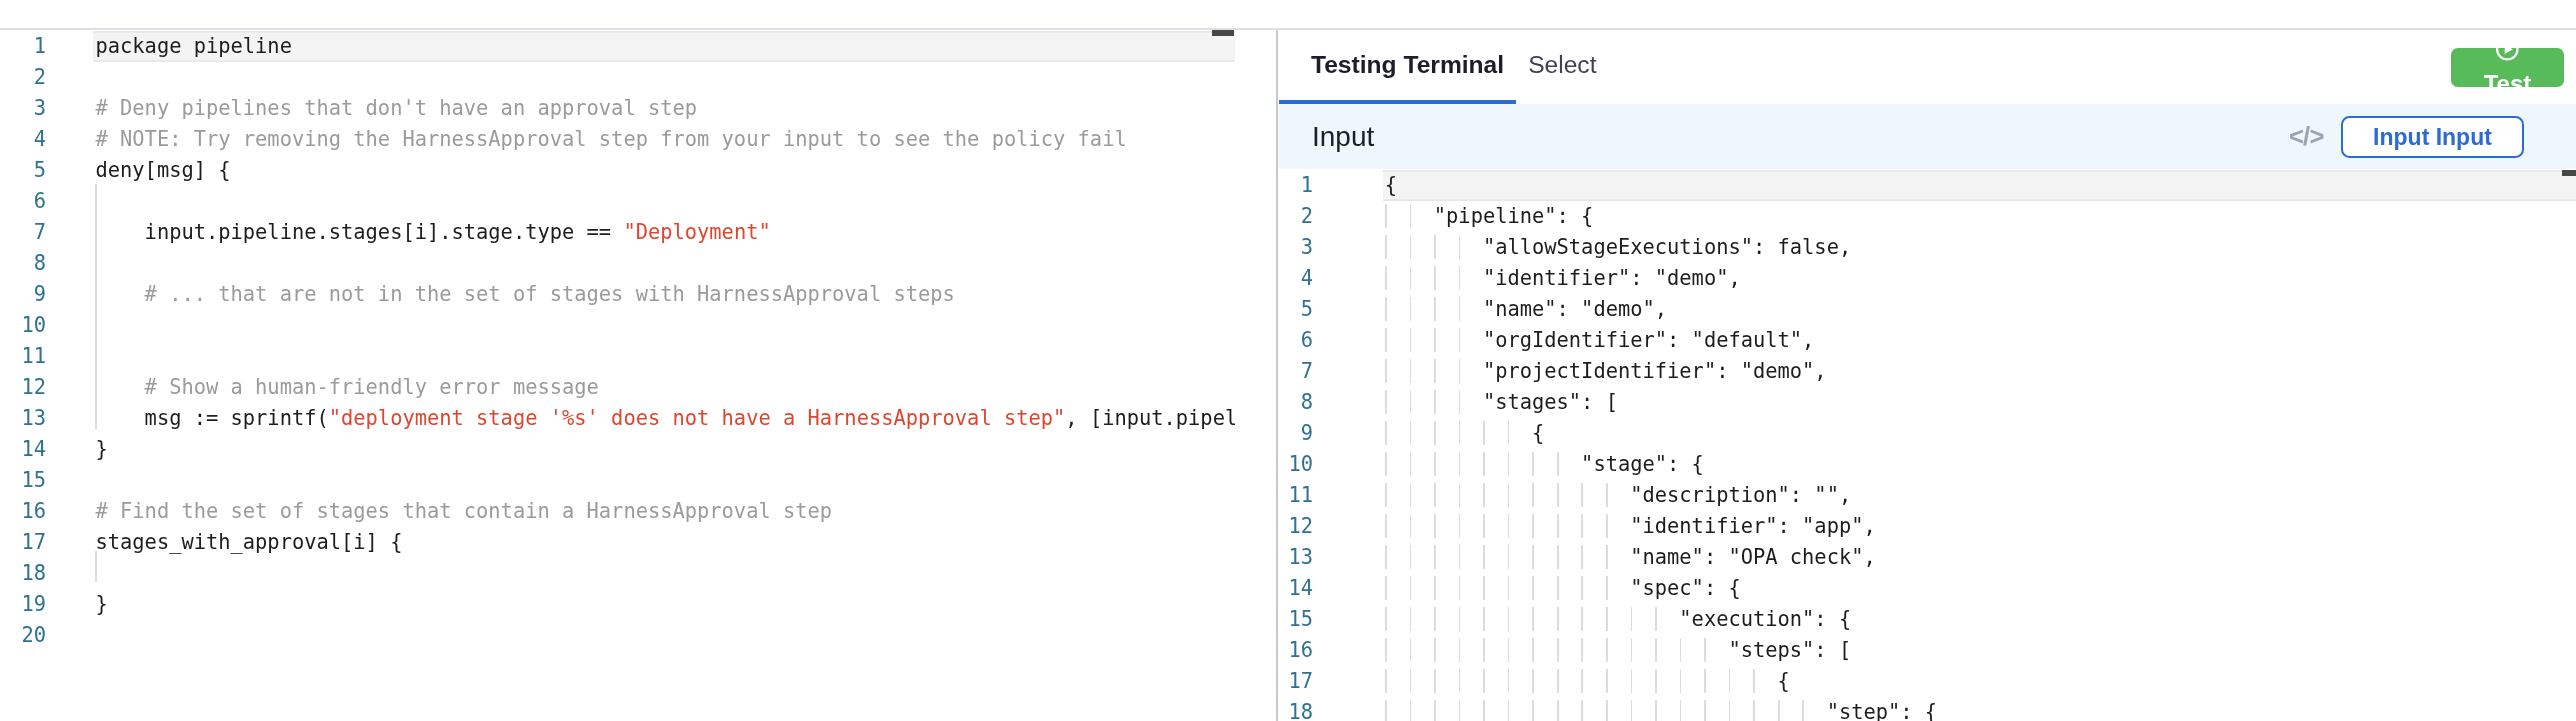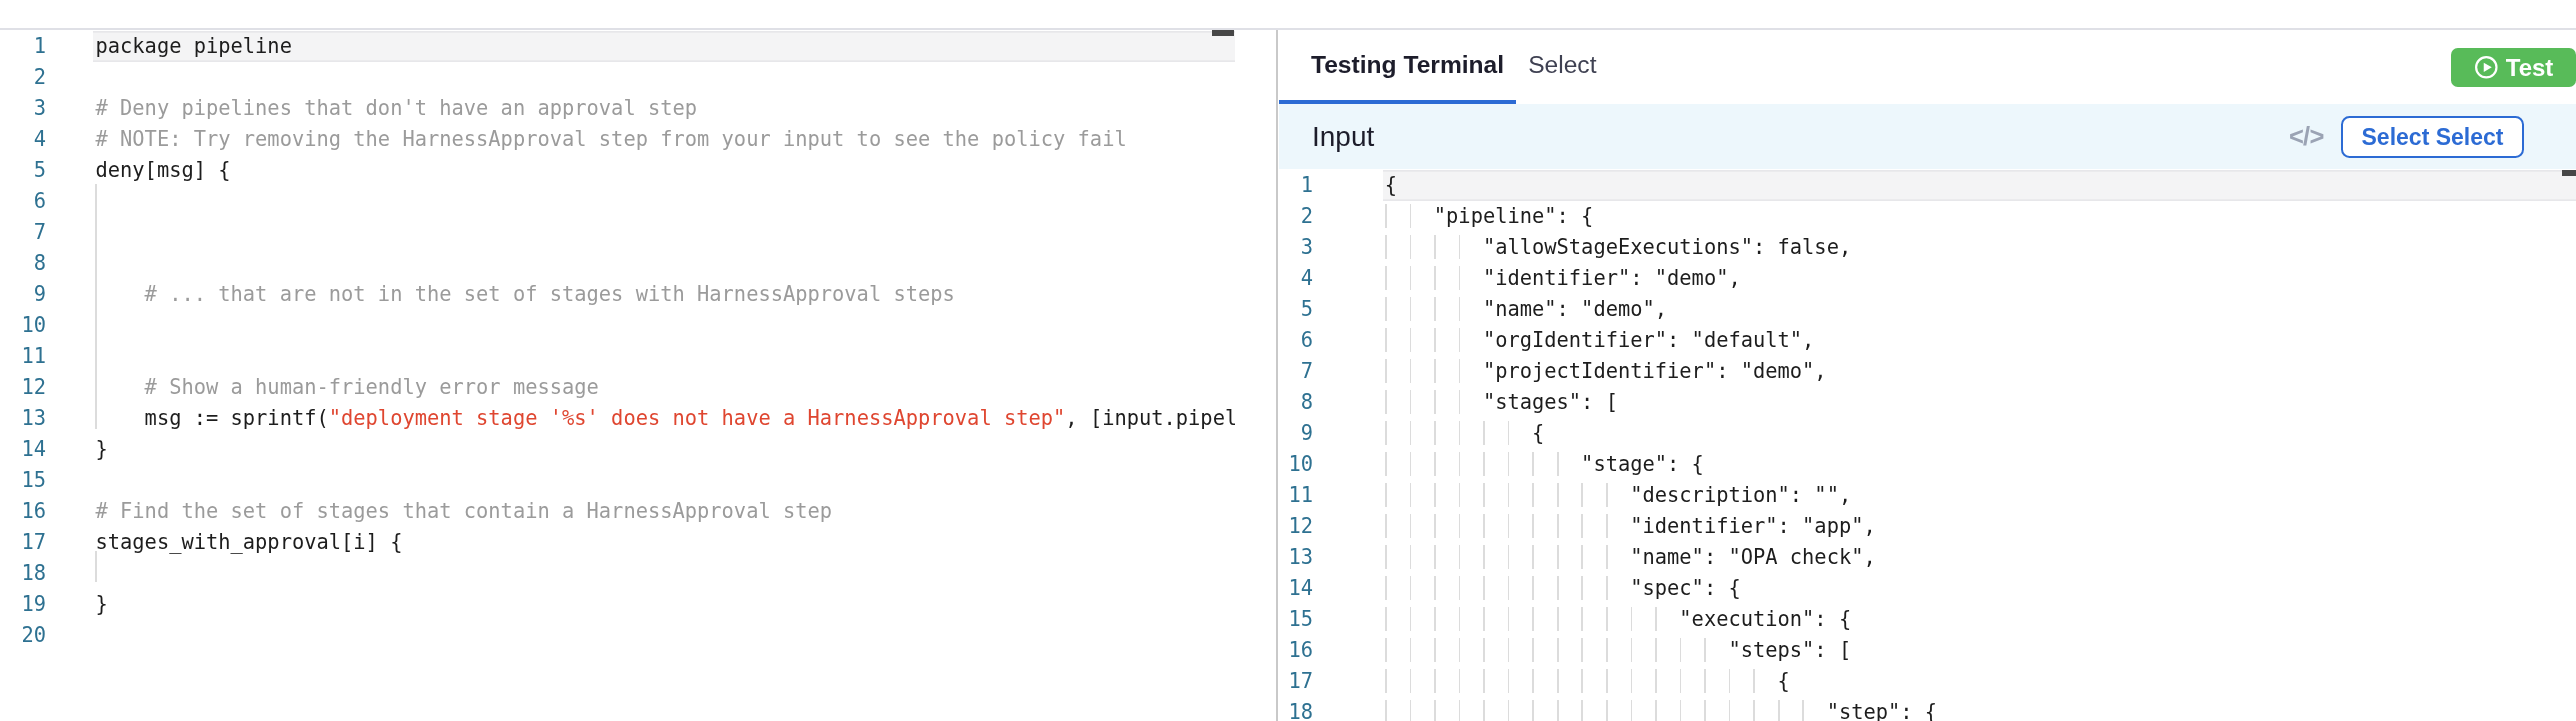--- a/index.html
+++ b/index.html
@@ -32,23 +32,23 @@
   .vguide{position:absolute;width:1.7px;background:var(--guide);left:95px;}
   .dash{position:absolute;background:#474747;}
   #left-dash{left:1212px;top:30px;width:22px;height:6px;}
   #right-dash{left:2562px;top:170px;width:13.6px;height:6px;}
 
   
   .tabs{position:absolute;left:1279px;top:30px;height:75px;display:flex;}
   .tab{display:flex;align-items:center;padding:0 12px;box-sizing:border-box;height:100%;
        font-size:24.6px;color:#3f4152;border-bottom:5.1px solid transparent;cursor:pointer;}
   .tab.active{font-weight:700;color:#1d1d2b;border-bottom-color:var(--blue);padding-left:32px;}
-  .test-btn{position:absolute;left:2451px;top:48px;width:125px;height:39px;border-radius:6.8px;
+  .test-btn{position:absolute;left:2451px;top:48px;width:113px;height:39px;border-radius:6.8px;
        background:var(--green);color:#fff;display:flex;align-items:center;justify-content:center;
-       gap:7.6px;font-size:24px;font-weight:700;cursor:pointer;}
+       gap:7.6px;font-size:24px;font-weight:700;cursor:pointer;flex-direction:column;}
   .input-bar{position:absolute;left:1279px;top:104px;width:1297px;height:65px;background:var(--inputbg);}
   .input-label{position:absolute;left:33px;top:0;line-height:65px;font-size:28px;font-weight:500;color:#1d1d2b;}
   .code-icon{position:absolute;left:1010px;top:0;line-height:65px;font-size:25.5px;font-weight:700;
        color:#9ba3b4;letter-spacing:-0.8px;cursor:pointer;}
   .select-input-btn{position:absolute;left:1062px;top:12px;width:183px;height:42px;box-sizing:border-box;
        border:2.5px solid var(--blue);border-radius:8.5px;background:#fff;color:var(--blue);
        font-size:23px;font-weight:600;display:flex;align-items:center;justify-content:center;cursor:pointer;}
 </style>
 </head>
 <body>
@@ -61,21 +61,21 @@
   <div class="editor" id="left-editor">
     <div class="vguide" style="top:153px;height:245px;"></div>
     <div class="vguide" style="top:520px;height:31px;"></div>
     <div id="left-rows">
         <div class="row lrow"><div class="gut">1</div><div class="codecell active-line"><span class="seg-n">package pipeline</span></div></div>
         <div class="row lrow"><div class="gut">2</div><div class="codecell"></div></div>
         <div class="row lrow"><div class="gut">3</div><div class="codecell"><span class="seg-c"># Deny pipelines that don't have an approval step</span></div></div>
         <div class="row lrow"><div class="gut">4</div><div class="codecell"><span class="seg-c"># NOTE: Try removing the HarnessApproval step from your input to see the policy fail</span></div></div>
         <div class="row lrow"><div class="gut">5</div><div class="codecell"><span class="seg-n">deny[msg] {</span></div></div>
         <div class="row lrow"><div class="gut">6</div></div>
-        <div class="row lrow"><div class="gut">7</div></div>
+        <div class="row lrow"><div class="gut">7</div><div class="codecell"><span class="seg-n">    input.pipeline.stages[i].stage.type == </span><span class="seg-s">"Deployment"</span></div></div>
         <div class="row lrow"><div class="gut">8</div><div class="codecell"></div></div>
         <div class="row lrow"><div class="gut">9</div><div class="codecell"><span class="seg-c">    # ... that are not in the set of stages with HarnessApproval steps</span></div></div>
         <div class="row lrow"><div class="gut">10</div></div>
         <div class="row lrow"><div class="gut">11</div><div class="codecell"></div></div>
         <div class="row lrow"><div class="gut">12</div><div class="codecell"><span class="seg-c">    # Show a human-friendly error message</span></div></div>
         <div class="row lrow"><div class="gut">13</div><div class="codecell"><span class="seg-n">    msg := sprintf(</span><span class="seg-s">"deployment stage '%s' does not have a HarnessApproval step"</span><span class="seg-n">, [input.pipel</span></div></div>
         <div class="row lrow"><div class="gut">14</div><div class="codecell"><span class="seg-n">}</span></div></div>
         <div class="row lrow"><div class="gut">15</div><div class="codecell"></div></div>
         <div class="row lrow"><div class="gut">16</div><div class="codecell"><span class="seg-c"># Find the set of stages that contain a HarnessApproval step</span></div></div>
         <div class="row lrow"><div class="gut">17</div><div class="codecell"><span class="seg-n">stages_with_approval[i] {</span></div></div>
@@ -97,21 +97,21 @@
         <circle cx="14.5" cy="14.5" r="12" fill="none" stroke="#ffffff" stroke-width="2.6"></circle>
         <polygon points="11.5,9 21,14.5 11.5,20" fill="#ffffff"></polygon>
       </svg>
     </span>
     <span>Test</span>
   </div>
 
   <div class="input-bar">
     <div class="input-label">Input</div>
     <div class="code-icon">&lt;/&gt;</div>
-    <div class="select-input-btn">Select Select</div>
+    <div class="select-input-btn">Input Input</div>
   </div>
 
   <div class="editor" id="right-editor">
     <div id="right-rows">
         <div class="row rrow"><div class="gut">1</div><div class="codecell active-line"><span class="seg-n">{</span></div></div>
         <div class="row rrow"><div class="gut">2</div><div class="codecell"><span class="ind">    </span><span class="seg-n">"pipeline": {</span></div></div>
         <div class="row rrow"><div class="gut">3</div><div class="codecell"><span class="ind">        </span><span class="seg-n">"allowStageExecutions": false,</span></div></div>
         <div class="row rrow"><div class="gut">4</div><div class="codecell"><span class="ind">        </span><span class="seg-n">"identifier": "demo",</span></div></div>
         <div class="row rrow"><div class="gut">5</div><div class="codecell"><span class="ind">        </span><span class="seg-n">"name": "demo",</span></div></div>
         <div class="row rrow"><div class="gut">6</div><div class="codecell"><span class="ind">        </span><span class="seg-n">"orgIdentifier": "default",</span></div></div>

